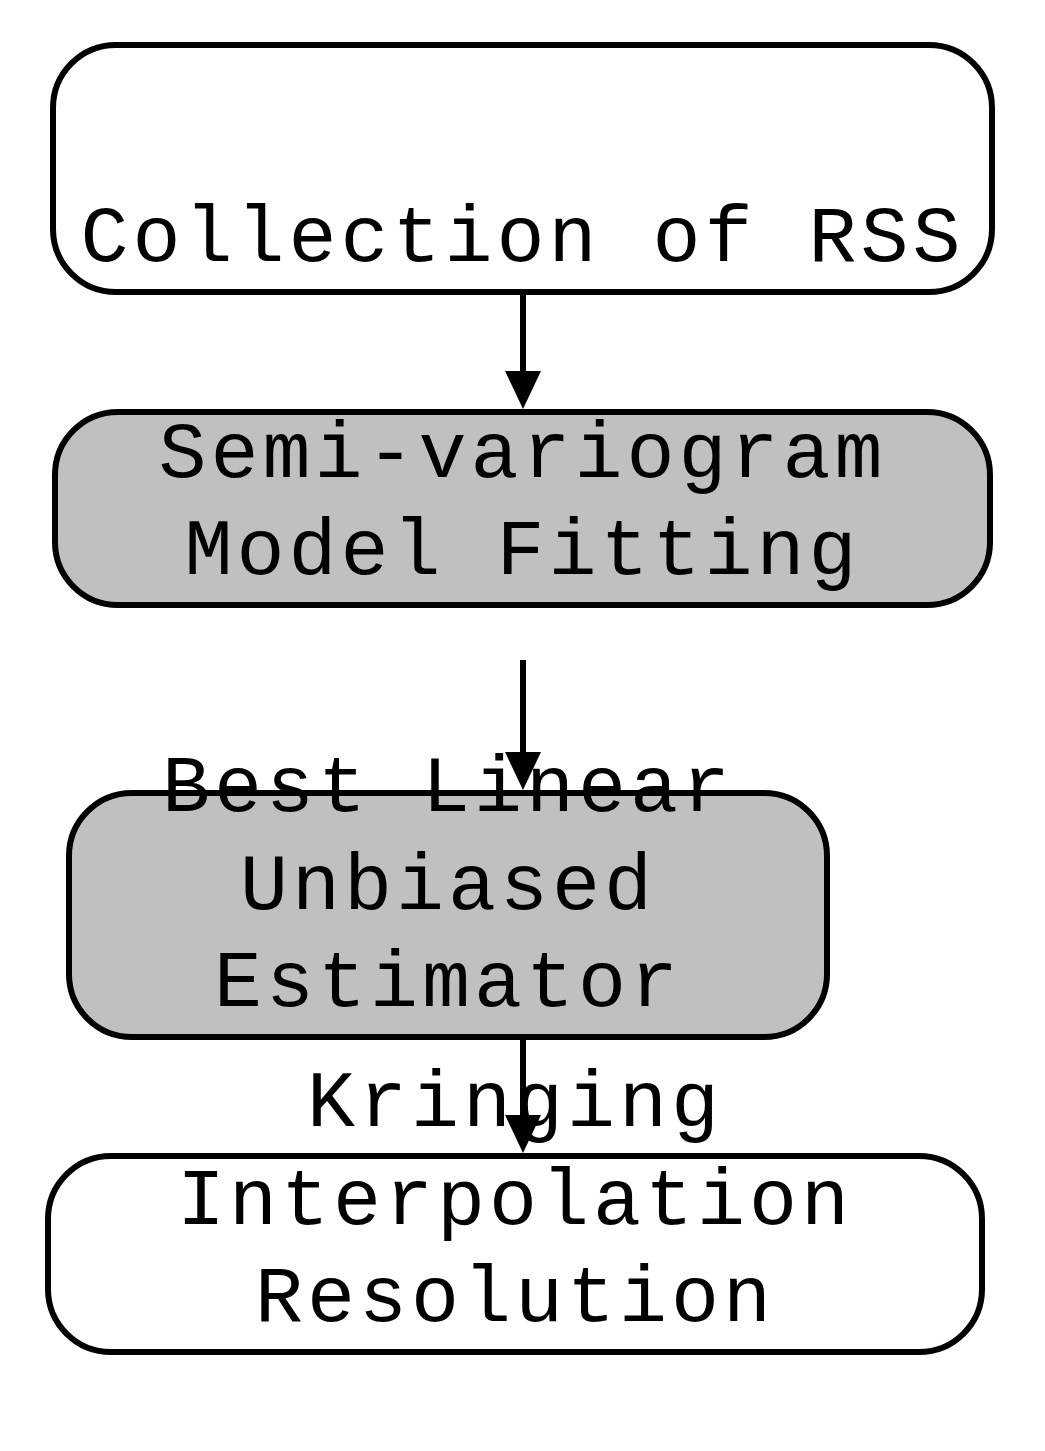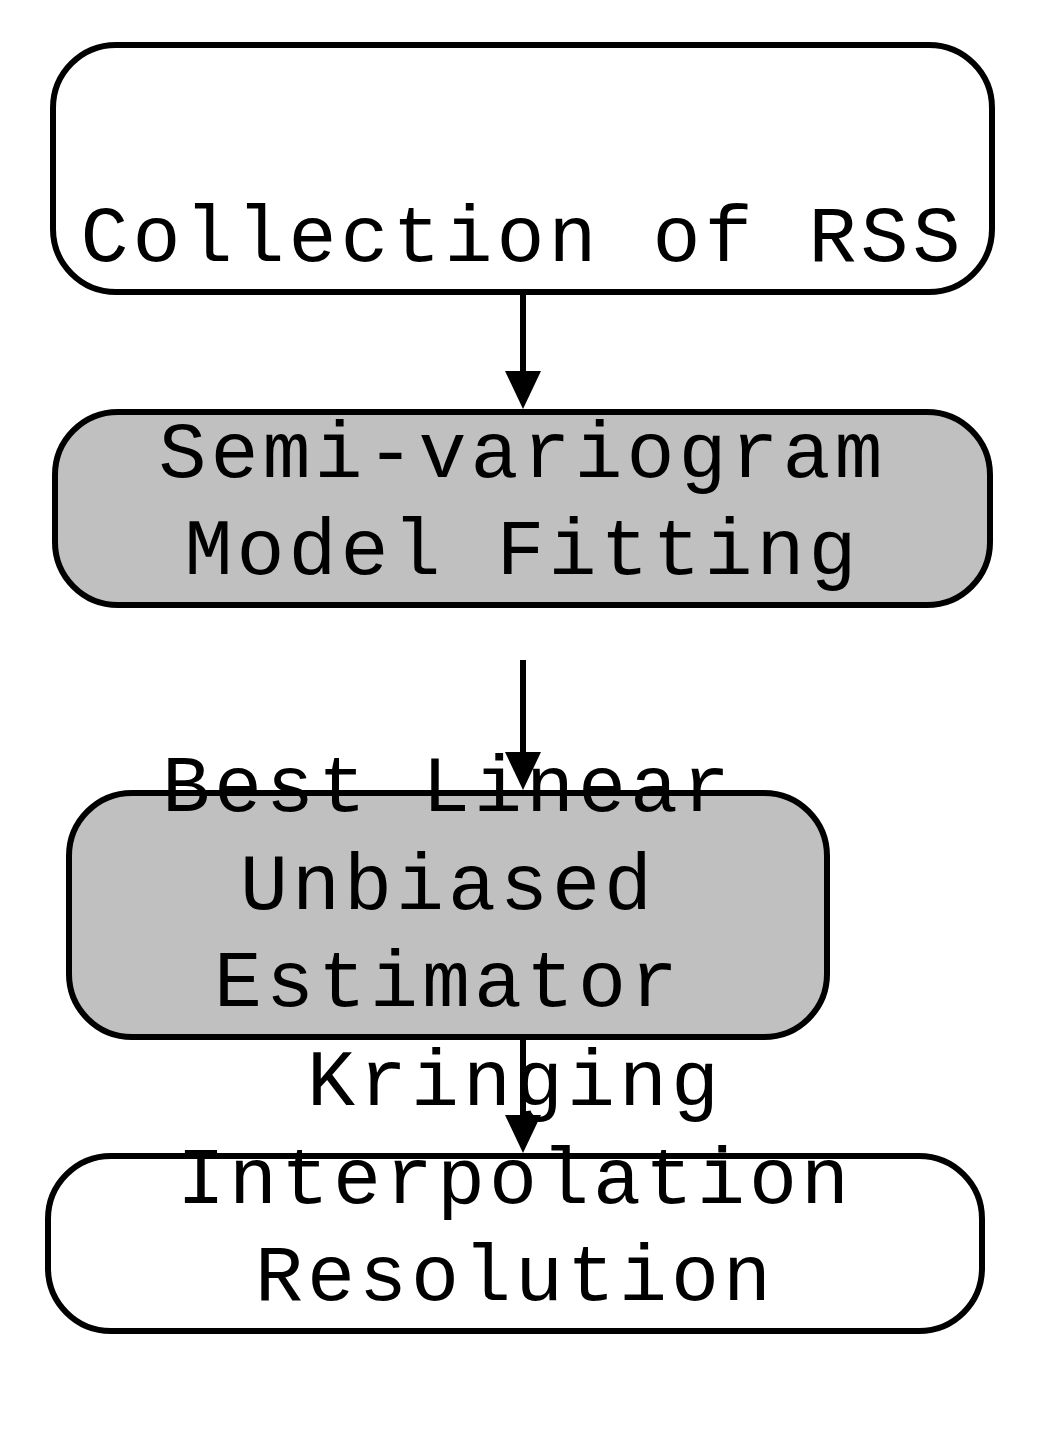--- a/index.html
+++ b/index.html
@@ -30,21 +30,21 @@
     letter-spacing: 4px;
     line-height: 1.22;
     font-family: Liberation Mono, monospace;
   }
   .node.white { background: #ffffff; }
   .node.gray  { background: #c0c0c0; }
 
   #node-1 { left: 50px;  top: 42px;   width: 945px; height: 253px; }
   #node-2 { left: 52px;  top: 409px;  width: 941px; height: 199px; }
   #node-3 { left: 52px;  top: 790px;  width: 764px; height: 250px; margin-left: 14px; }
-  #node-4 { left: 45px;  top: 1153px; width: 940px; height: 181px; }
+  #node-4 { left: 45px;  top: 1153px; width: 940px; height: 202px; }
 
   .arrow {
     position: absolute;
     left: 520px;
     width: 6px;
     background: #000000;
   }
   .arrow::after {
     content: "";
     position: absolute;

